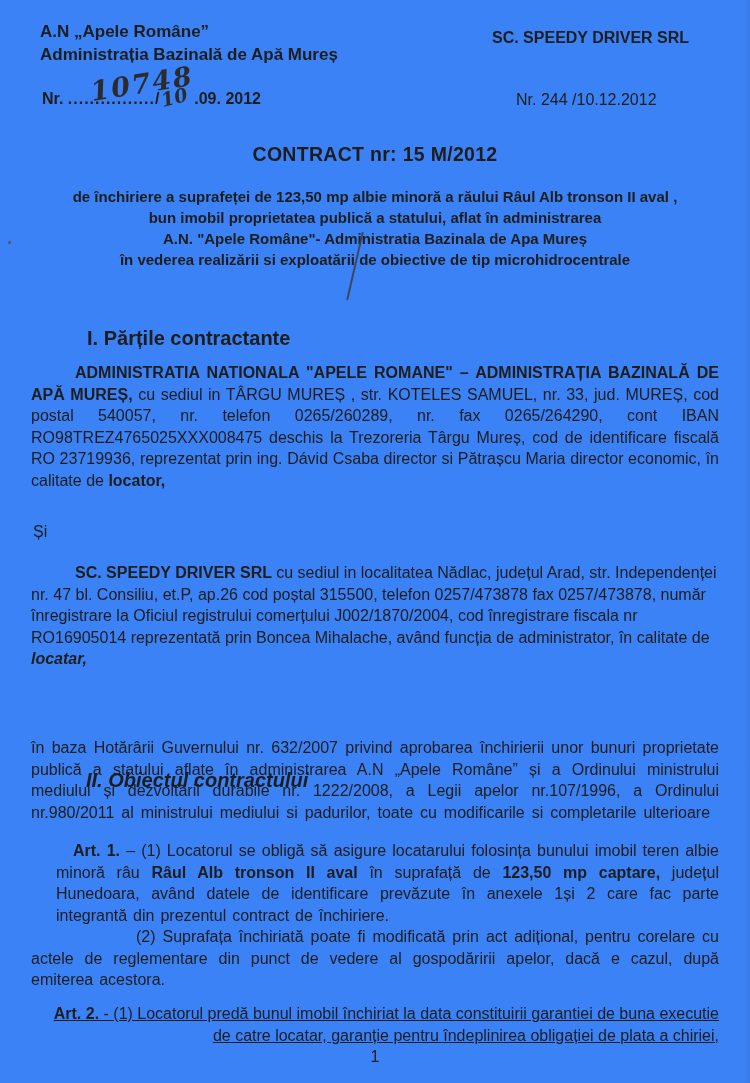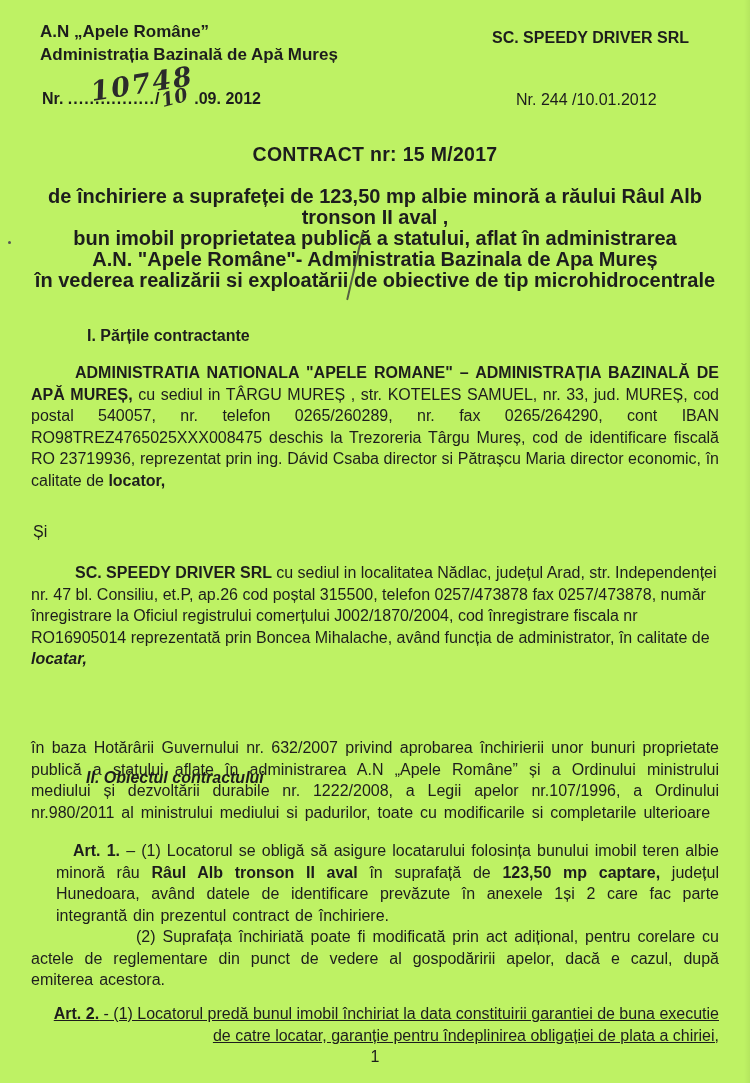--- a/index.html
+++ b/index.html
@@ -5,21 +5,21 @@
   * { margin: 0; padding: 0; box-sizing: border-box; }
   html, body { background: #ffffff; }
   body {
     font-family: "Liberation Sans", sans-serif;
     color: #1d1d1d;
   }
   .page {
     position: relative;
     width: 750px;
     height: 1083px;
-    background: #bef264;
+    background: #3b82f6;
     overflow: hidden;
   }
   
   .scan-edge {
     position: absolute; right: 0; top: 0; width: 6px; height: 100%;
     background: linear-gradient(to right, rgba(0,0,0,0), rgba(0,0,0,0.05));
     pointer-events: none;
   }
   .abs { position: absolute; }
 
@@ -37,29 +37,29 @@
   .hand-day {
     display: inline-block; font-family: "DejaVu Serif", serif; font-style: italic;
     font-size: 19px; transform: rotate(-14deg); margin: 0 2px; color: #2b2b2b;
   }
   .nr-right { left: 516px; top: 91px; font-size: 16px; }
 
   .title { top: 143px; left: 0; width: 100%; text-align: center;
            font-size: 19.5px; font-weight: bold; letter-spacing: 0.3px; }
 
   .subtitle { top: 186px; left: 25px; width: 700px; text-align: center;
-              font-weight: bold; font-size: 20px; line-height: 21px; }
+              font-weight: bold; font-size: 15px; line-height: 21px; }
 
   .pen-stroke {
     left: 354px; top: 231px; width: 2px; height: 70px;
     background: #3a3a3a; transform: rotate(13deg); border-radius: 2px; opacity: 0.8;
   }
   .stray-dot { left: 8px; top: 241px; width: 3px; height: 3px; background: #555; border-radius: 50%; }
 
-  .heading { font-weight: bold; font-size: 16px; }
+  .heading { font-weight: bold; font-size: 20px; }
   .sec1-heading { left: 87px; top: 327px; }
   .sec2-heading { left: 86px; top: 769px; font-style: italic; }
 
   .para { font-size: 16px; line-height: 21.5px; width: 688px; left: 31px; }
   .para1 { top: 362px; text-indent: 44px; text-align: justify; }
   .si { left: 33px; top: 523px; font-size: 16px; }
   .para2 { top: 562px; text-indent: 44px; }
   .para3 { top: 691px; text-align: justify; word-spacing: 2.5px; margin-top: 46px; }
   .artblock { top: 840px; }
   .art { text-align: justify; text-indent: 17px; word-spacing: 1.5px; margin-left: 25px; }
@@ -81,23 +81,23 @@
     <div>A.N „Apele Române”</div>
     <div>Administrația Bazinală de Apă Mureș</div>
   </div>
 
   <div class="abs hdr-right">SC. SPEEDY DRIVER  SRL</div>
 
   <div class="abs nr-left">
     <span>Nr. </span><span class="dots">................</span><span class="hand">10748</span><span>/</span><span class="hand-day">10</span><span> .09. 2012</span>
   </div>
 
-  <div class="abs nr-right">Nr.  244  /10.01.2012</div>
+  <div class="abs nr-right">Nr.  244  /10.12.2012</div>
 
-  <div class="abs title">CONTRACT nr:  15 M/2017</div>
+  <div class="abs title">CONTRACT nr:  15 M/2012</div>
 
   <div class="abs subtitle">
     <div>de închiriere a suprafeței de  123,50  mp albie minoră a răului Râul Alb tronson II aval ,</div>
     <div>bun imobil proprietatea publică a statului, aflat în administrarea</div>
     <div>A.N. "Apele Române"- Administratia Bazinala de Apa Mureș</div>
     <div>în vederea realizării si exploatării de obiective de tip microhidrocentrale</div>
   </div>
 
   <div class="abs pen-stroke"></div>
   <div class="abs stray-dot"></div>

